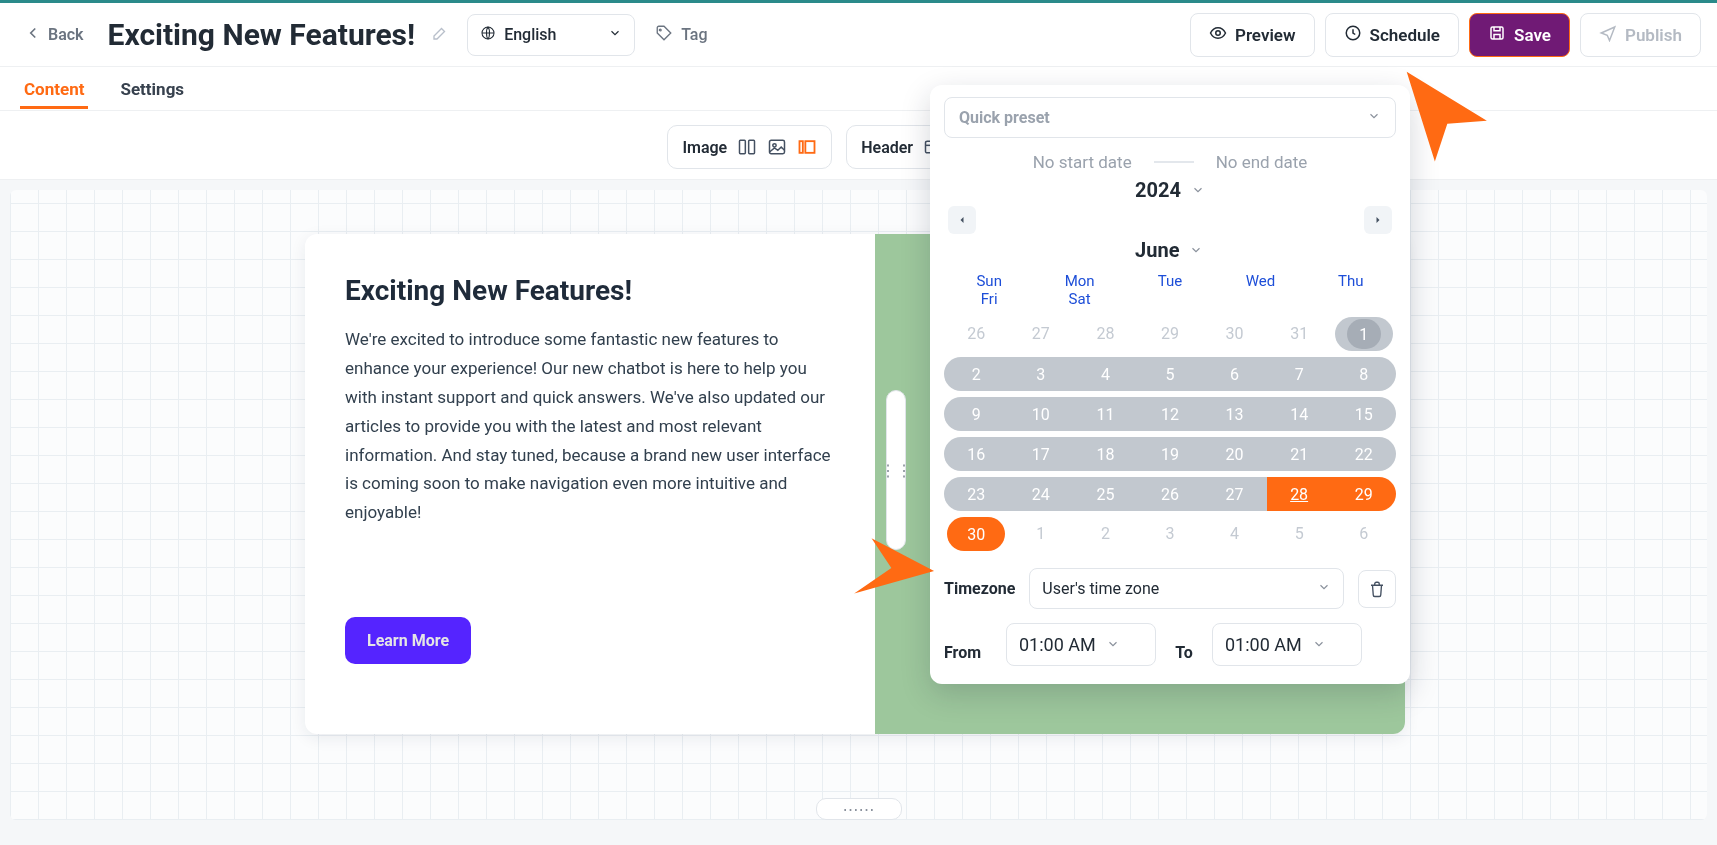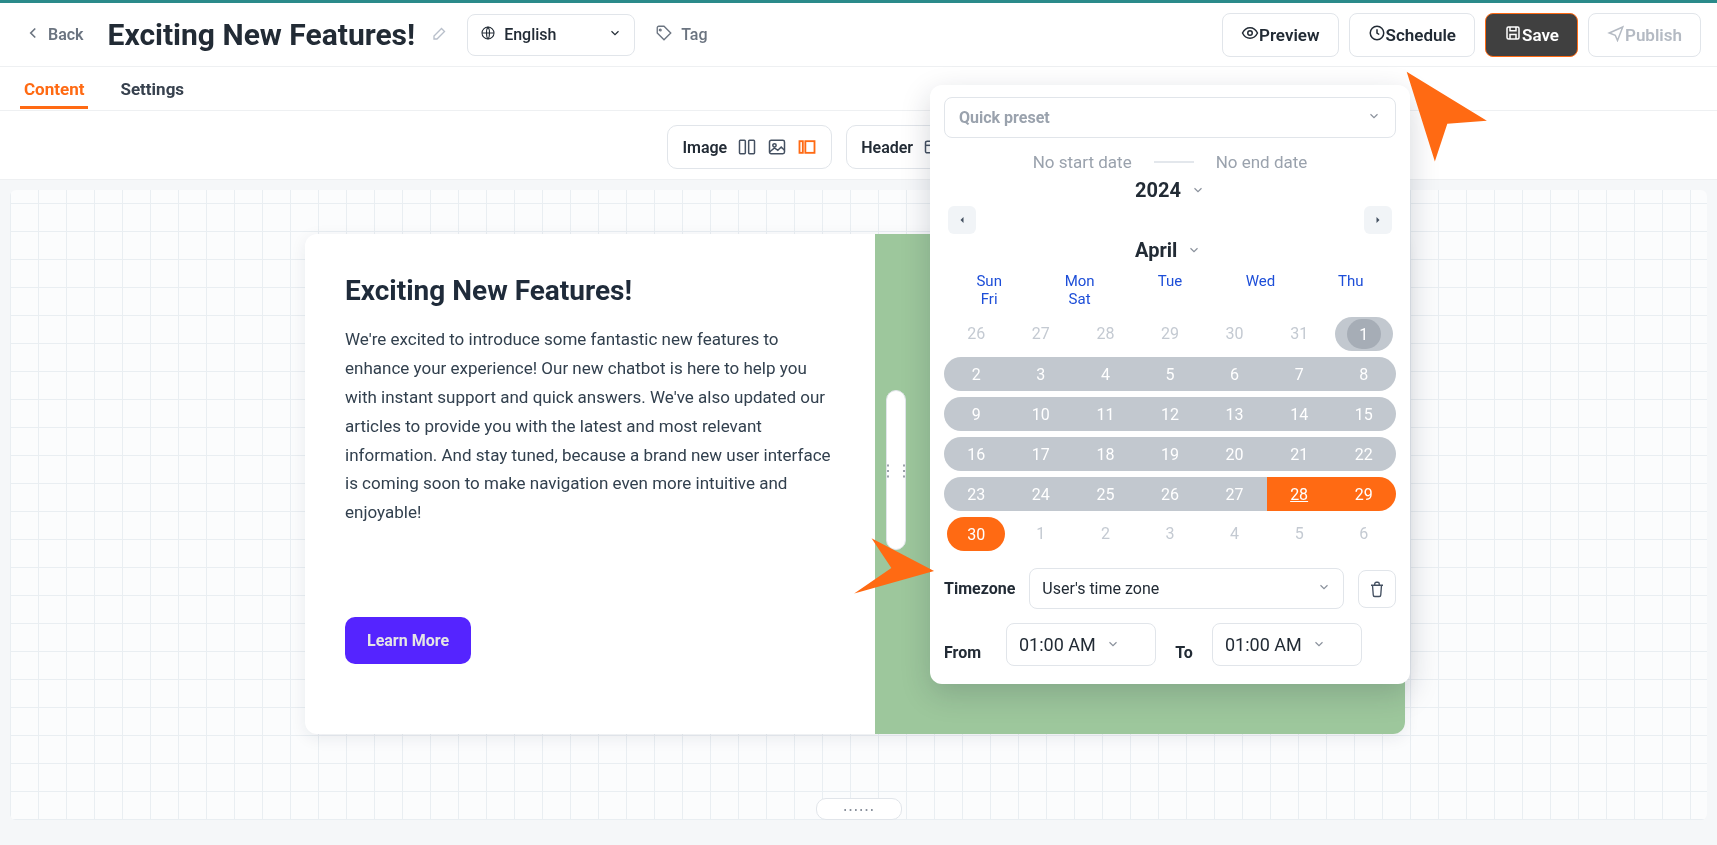--- a/index.html
+++ b/index.html
@@ -42,27 +42,27 @@
   .sel svg { width:16px; height:16px; color:#222b35; }
   .sel .chev { margin-left:auto; color:#7a828e; }
   .tag-btn {
     display:flex; align-items:center; gap:8px;
     color:#6b7480; padding:8px 10px; cursor:pointer;
     font-size:16px; font-weight:500;
   }
   .tag-btn svg { width:18px; height:18px; }
   .topbar .spacer { flex:1; }
   .btn {
-    display:flex; align-items:center; 
+    display:flex; align-items:center; gap:8px;
     border:1px solid #e1e5ea; border-radius:8px;
     padding:10px 18px; height:44px; background:#fff;
     font-size:17px; font-weight:600; color:#222b35; cursor:pointer;
   }
   .btn svg { width:18px; height:18px; }
-  .btn.primary { background:#404040; border-color:#ff6a13; color:#fff; }
+  .btn.primary { background:#701a75; border-color:#ff6a13; color:#fff; }
   .btn.muted { color:#b4bac3; }
   .tabs {
     display:flex; gap:28px; padding:0 20px; background:#fff;
     border-bottom:1px solid #eef0f2; height:44px; align-items:center;
   }
   .tab { font-size:17px; font-weight:700; color:#37414e; padding:10px 4px; cursor:pointer; }
   .tab.active { color:#ff6a13; border-bottom:3px solid #ff6a13; padding-bottom:7px; }
 
   .toolbar-row {
     display:flex; justify-content:center; gap:14px; padding:14px 0 10px;
@@ -390,21 +390,21 @@
         </svg>
     </div>
     <div class="ymgroup">
       <div class="ym">
         <span>2024</span>
         <span class="chev"><svg viewBox="0 0 24 24" fill="none" stroke="currentColor" stroke-width="2">
               <path d="M6 9l6 6 6-6"></path>
             </svg></span>
       </div>
       <div class="ym">
-        <span>April</span>
+        <span>June</span>
         <span class="chev"><svg viewBox="0 0 24 24" fill="none" stroke="currentColor" stroke-width="2">
               <path d="M6 9l6 6 6-6"></path>
             </svg></span>
       </div>
     </div>
     <div class="navbtn">
       <svg viewBox="0 0 24 24" width="12" height="12" fill="currentColor">
           <path d="M9 6l6 6-6 6z"></path>
         </svg>
     </div>

